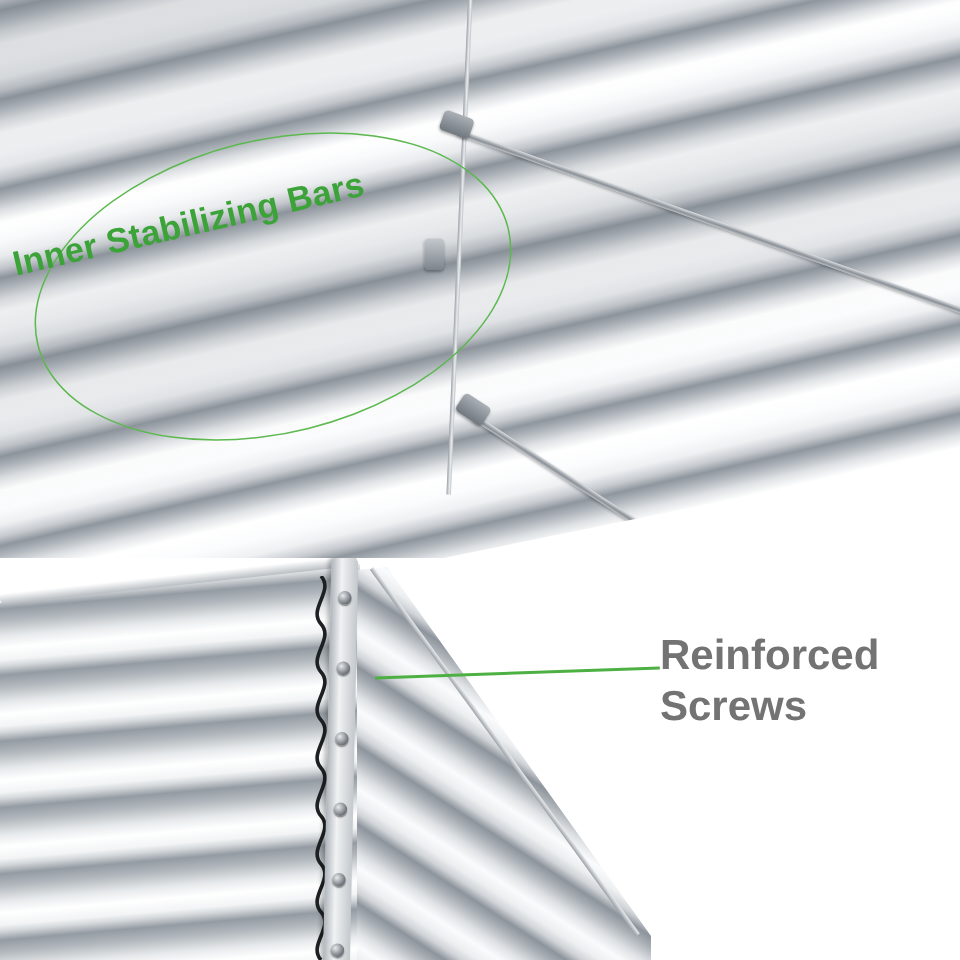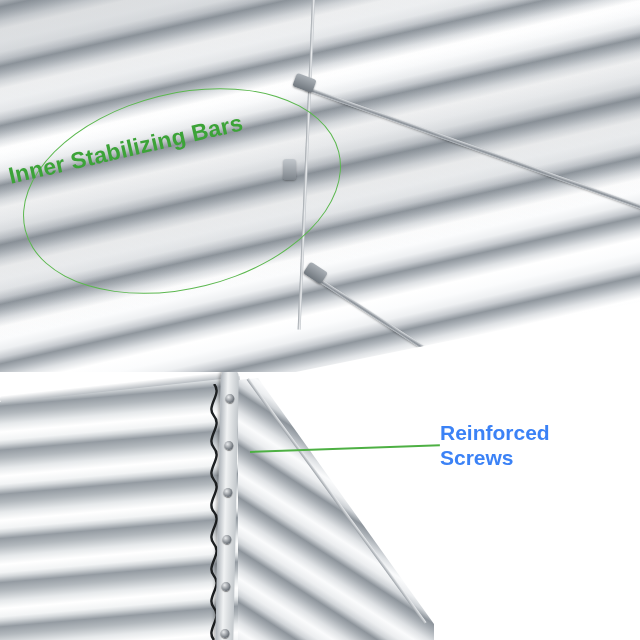--- a/index.html
+++ b/index.html
@@ -98,21 +98,21 @@
   }
   .squiggle{position:absolute;left:201px;top:12px;width:26px;height:256px;}
 
   
   .callout-line{
     position:absolute;left:250px;top:451px;width:190px;height:2px;z-index:5;
     background:#4db043;transform:rotate(-2deg);transform-origin:left center;
   }
   .label-screws{
     position:absolute;left:440px;top:420px;width:185px;z-index:6;
-    color:#3b82f6;font-size:21px;font-weight:700;line-height:1.2;
+    color:#737373;font-size:28px;font-weight:700;line-height:1.2;
   }
 </style>
 </head>
 <body>
 
 <div class="stage">
 
   <div class="photo-top">
     <div class="shading"></div>
     <div class="seam"></div>

